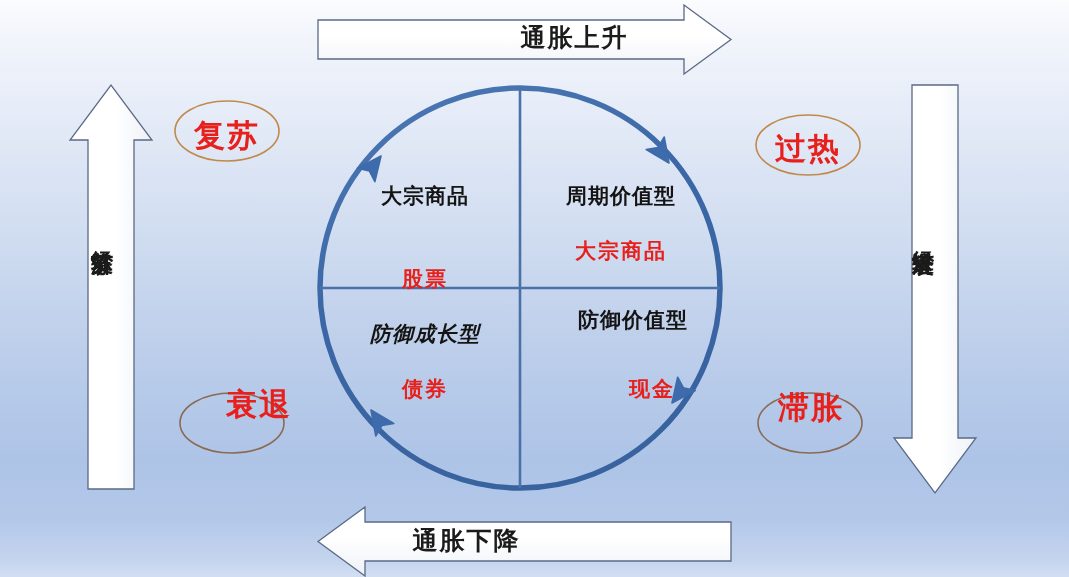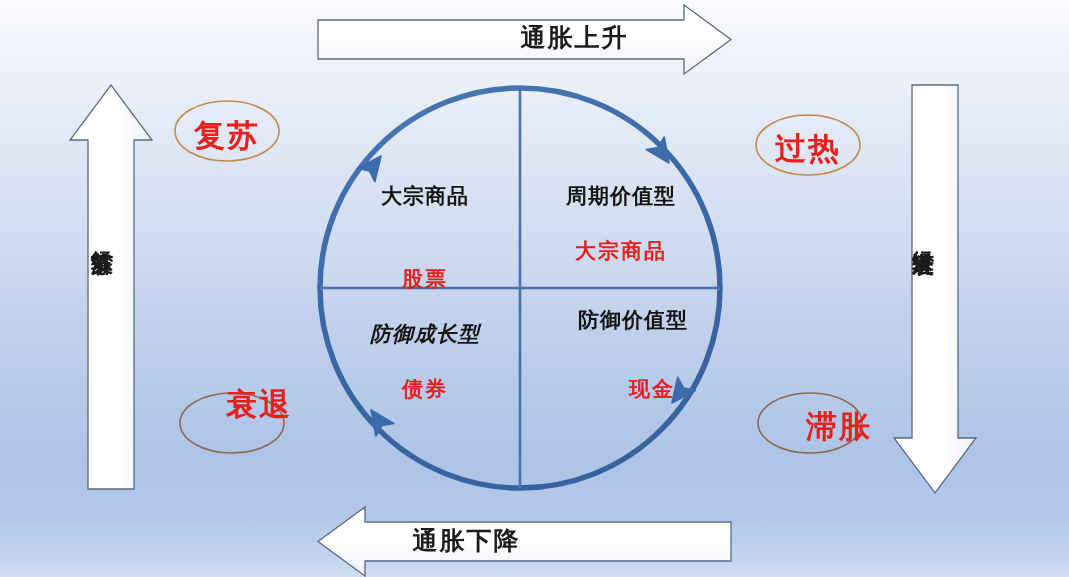--- a/index.html
+++ b/index.html
@@ -93,21 +93,21 @@
   .phase {
     font-size: 31px;
     font-weight: 700;
     color: #e8201c;
     letter-spacing: 2px;
     text-align: right;
   }
   #phase-recovery   { left: 194px; top: 120px; }
   #phase-overheat   { left: 775px; top: 133px; }
   #phase-recession  { left: 199px; top: 389px; margin-left: 27px; }
-  #phase-stagflation{ left: 778px; top: 411px; margin-left: 28px; }
+  #phase-stagflation{ left: 778px; top: 392px; }
 
   
   .quad-type {
     font-size: 21px;
     font-weight: 700;
     color: #141414;
     letter-spacing: 1px;
     text-align: center;
   }
   .quad-asset {

